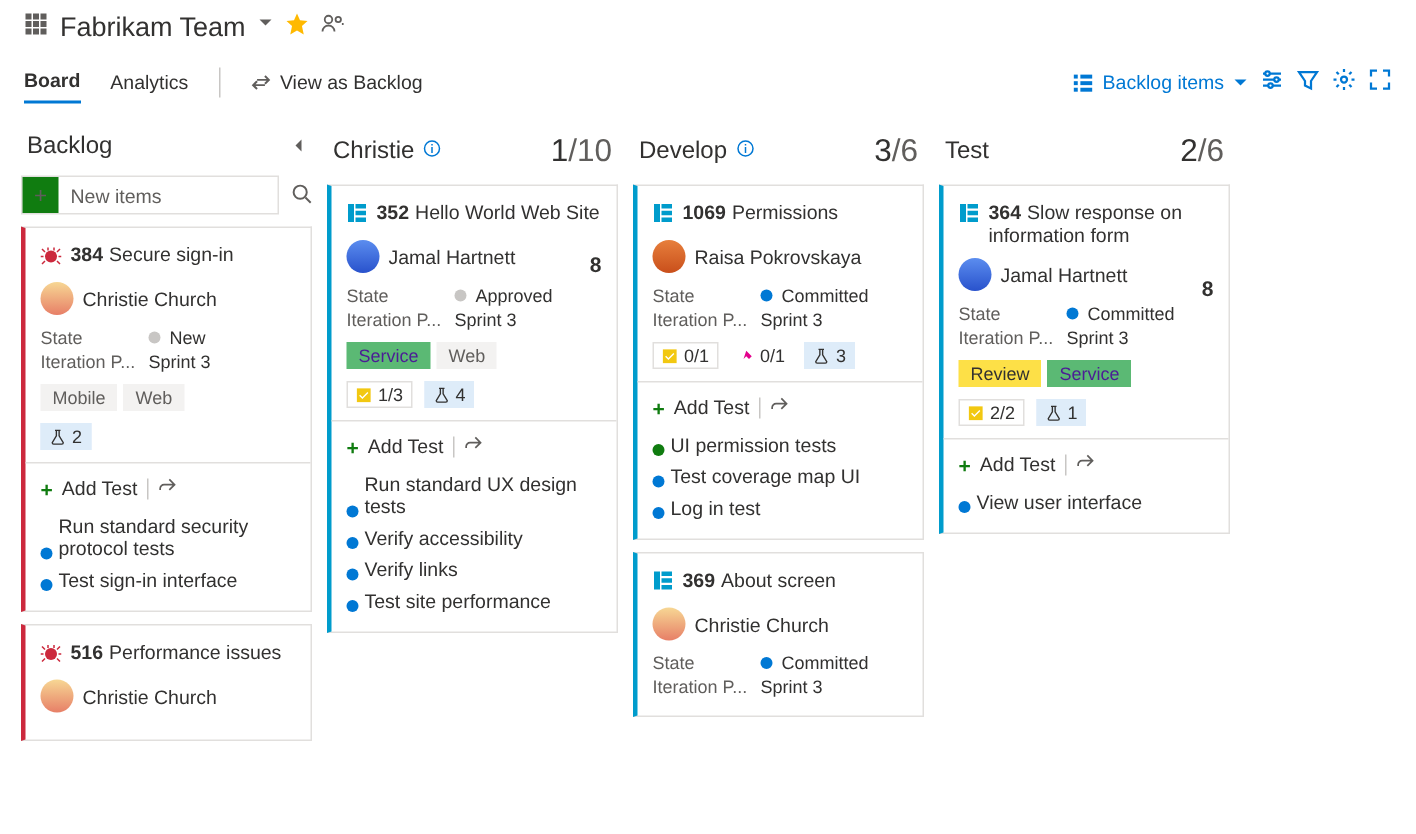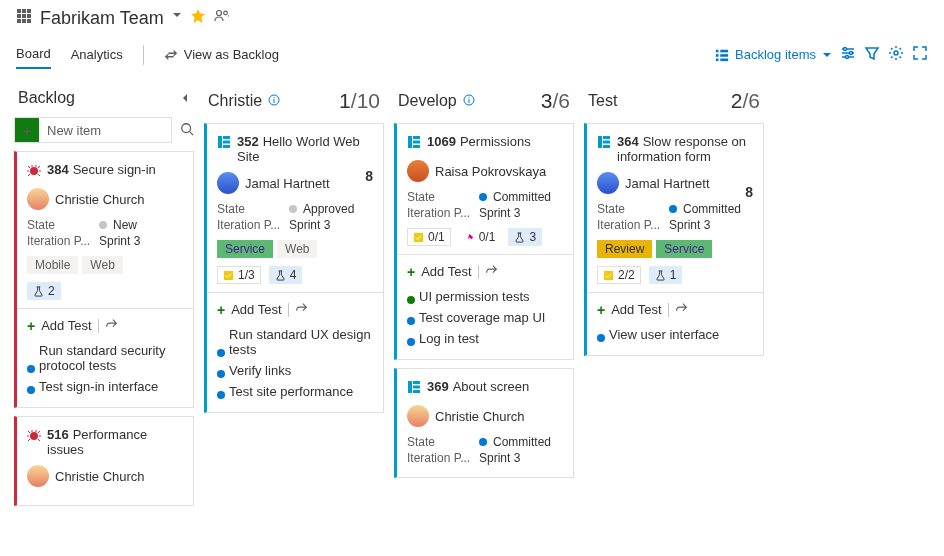--- a/index.html
+++ b/index.html
@@ -5,31 +5,31 @@
 *{box-sizing:border-box;margin:0;padding:0;font-family:"Segoe UI",Arial,sans-serif}
 body{background:#fff;color:#323130;font-size:13px;width:944px;height:556px;overflow:hidden}
 .header{display:flex;align-items:flex-start;padding:8px 16px;gap:8px}
 .grid-icon svg{width:16px;height:16px;fill:#605e5c}
 .team-name{font-size:18px;font-weight:400}
 .chev-down svg{width:10px;height:10px;fill:#605e5c}
 .star svg{width:16px;height:16px;fill:#ffb900}
 .people svg{width:16px;height:16px;fill:#605e5c}
 .tabbar{display:flex;align-items:center;padding:0 16px;gap:20px;height:36px;border-bottom:1px solid #fff}
 .tab{padding:6px 0;cursor:pointer;color:#323130}
-.tab.active{border-bottom:2px solid #0078d4;font-weight:400}
+.tab.active{border-bottom:2px solid #0078d4;font-weight:700}
 .vsep{width:1px;height:20px;background:#c8c6c4}
 .viewas{display:flex;align-items:center;gap:6px;color:#323130;cursor:pointer}
 .viewas svg{width:14px;height:14px;fill:none;stroke:#605e5c;stroke-width:1.5}
 .spacer{flex:1}
 .toolbar-right{display:flex;align-items:center;gap:8px}
 .backlog-dd{display:flex;align-items:center;gap:6px;color:#0078d4;cursor:pointer}
 .backlog-dd svg{fill:#0078d4}
 .tbicon svg{width:16px;height:16px;fill:none;stroke:#0078d4;stroke-width:1.5}
 .swimlane{display:flex;gap:10px;padding:10px 14px}
-.col{width:180px;flex-shrink:0}
+.col{width:194px;flex-shrink:0}
 .col-header{display:flex;align-items:center;justify-content:space-between;padding:6px 4px 10px;font-size:16px}
 .col-header .title{display:flex;align-items:center;gap:6px}
 .info-icon svg{width:12px;height:12px;fill:#0078d4}
 .counter{font-size:21px;color:#605e5c}
 .counter .big{color:#323130}
 .collapse svg{width:10px;height:10px;fill:#605e5c}
 .newitem-row{display:flex;align-items:center;gap:8px;margin-bottom:8px}
 .newitem{display:flex;align-items:center;background:#fff;border:1px solid #e1dfdd;flex:1}
 .plus-box{width:24px;height:24px;background:#107c10;color:#fff;display:flex;align-items:center;justify-content:center;font-size:15px}
 .newitem span{padding:0 8px;color:#605e5c}
@@ -44,21 +44,21 @@
 .field{display:flex;font-size:12px;color:#605e5c;margin-bottom:2px;align-items:center}
 .field .label{width:72px;overflow:hidden;text-overflow:ellipsis;white-space:nowrap}
 .field .val{color:#323130}
 .state-dot{width:8px;height:8px;border-radius:50%;display:inline-block;margin-right:6px;flex-shrink:0}
 .dot-new{background:#c8c6c4}
 .dot-approved{background:#c8c6c4}
 .dot-committed{background:#0078d4}
 .tags{display:flex;gap:4px;margin:8px 0;flex-wrap:wrap}
 .tag{background:#f3f2f1;padding:2px 8px;font-size:12px;color:#605e5c}
 .tag.green{background:#5bb974;color:#4c1d95}
-.tag.yellow{background:#eab308;color:#323130}
+.tag.yellow{background:#fde047;color:#323130}
 .chips{display:flex;gap:8px;margin:8px 0;align-items:center}
 .chip{display:flex;align-items:center;gap:4px;background:#fff;border:1px solid #e1dfdd;padding:1px 5px;font-size:12px}
 .chip.hl{background:#deecf9;border-color:#deecf9}
 .chip svg{width:11px;height:11px}
 .divider{height:1px;background:#e1dfdd;margin:8px -10px}
 .addtest{display:flex;align-items:center;gap:6px;margin:6px 0;cursor:pointer}
 .addtest .plus{color:#107c10;font-weight:600;font-size:14px}
 .arrows svg{width:14px;height:14px;fill:none;stroke:#605e5c;stroke-width:1.3}
 .sep-sm{width:1px;height:14px;background:#c8c6c4}
 .test-row{display:flex;align-items:flex-end;gap:4px;padding:3px 0}
@@ -146,21 +146,21 @@
 <div class="col">
   <div class="col-header">
     <span class="title">Backlog</span>
     <span class="collapse"><svg viewBox="0 0 10 10">
             <path d="M7 1 L3 5 L7 9 Z"></path>
           </svg></span>
   </div>
   <div class="newitem-row">
     <div class="newitem">
       <span class="plus-box">+</span>
-      <span>New item</span>
+      <span>New items</span>
     </div>
     <span class="search"><svg viewBox="0 0 16 16">
             <circle cx="7" cy="7" r="5"></circle>
             <path d="M11 11l4 4"></path>
           </svg></span>
   </div>
 
   <div class="card bug">
     <div class="card-title">
       <span class="item-icon"><svg viewBox="0 0 14 14">
@@ -290,20 +290,24 @@
           <span class="arrows"><svg viewBox="0 0 16 16">
               <path d="M9 3l4 4-4 4M13 7H5a3 3 0 00-3 3v1"></path>
             </svg></span>
         </div>
     <div class="test-row">
           <span class="bullet"></span>
           <span>Run standard UX design tests</span>
         </div>
     <div class="test-row">
           <span class="bullet"></span>
+          <span>Verify accessibility</span>
+        </div>
+    <div class="test-row">
+          <span class="bullet"></span>
           <span>Verify links</span>
         </div>
     <div class="test-row">
           <span class="bullet"></span>
           <span>Test site performance</span>
         </div>
   </div>
 </div>
 
 <div class="col">

